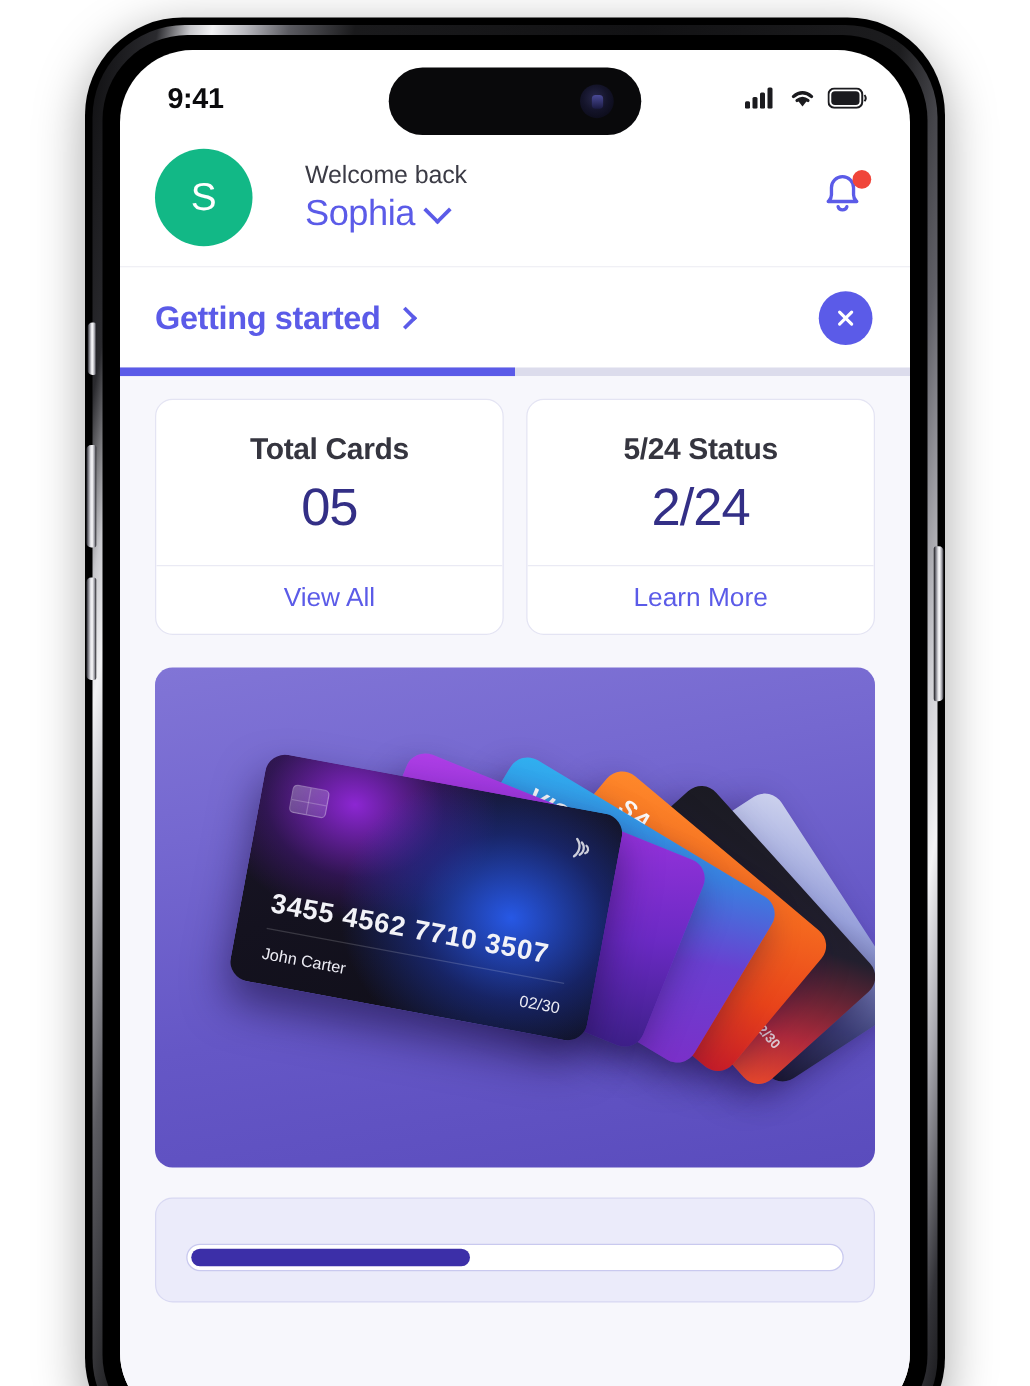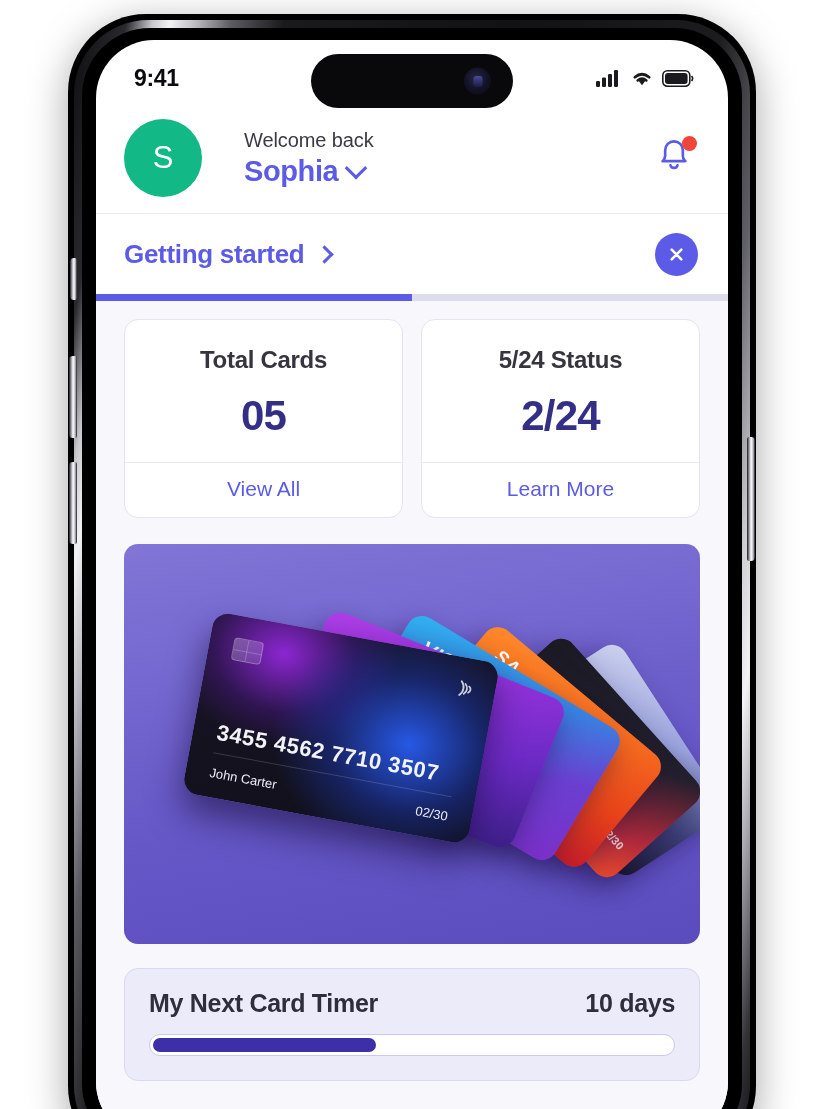--- a/index.html
+++ b/index.html
@@ -72,21 +72,21 @@
   }
   .avatar {
     width:78px; height:78px; border-radius:50%;
     display:flex; align-items:center; justify-content:center;
     color:#fff; font-size:31px; font-weight:500;
     flex:0 0 auto;
   }
   .welcome-wrap { margin-left:42px; flex:1 1 auto; }
   .welcome-sub { font-size:20px; color:#3b3b45; letter-spacing:-0.1px; line-height:1.25; }
   .welcome-name-row { display:flex; align-items:center; gap:10px; margin-top:2px; }
-  .welcome-name { font-size:29px; font-weight:700; letter-spacing:-0.4px; }
+  .welcome-name { font-size:29px; font-weight:400; letter-spacing:-0.4px; }
   .chev-down { width:16px; height:16px; border-right:3px solid #5b5be8;
                border-bottom:3px solid #5b5be8; transform:rotate(45deg) translate(-2px,-2px); }
   .bell-wrap { position:relative; width:44px; height:44px; flex:0 0 auto; }
   .bell-dot { position:absolute; right:1px; top:0px; width:15px; height:15px;
               border-radius:50%; background:#f0453a; }
 
   
   .getting {
     position:absolute; left:0; top:174px; width:632px; height:80px;
     background:#fff; display:flex; align-items:center; padding:0 30px 0 28px;
@@ -108,21 +108,21 @@
     background:#f7f7fc; padding:18px 28px 0 28px; overflow:hidden;
   }
 
   .stat-row { display:flex; gap:18px; }
   .stat-card {
     flex:1 1 0; background:#fff; border:1px solid #e4e4f3; border-radius:14px;
     overflow:hidden;
   }
   .stat-top { padding:26px 10px 22px 10px; text-align:center; }
   .stat-title { font-size:24px; font-weight:700; color:#35353f; letter-spacing:-0.3px; }
-  .stat-value { font-size:42px; font-weight:700; color:#332f86; letter-spacing:-0.8px; margin-top:18px; }
+  .stat-value { font-size:42px; font-weight:400; color:#332f86; letter-spacing:-0.8px; margin-top:8px; }
   .stat-foot { border-top:1px solid #eaeaf4; padding:14px 8px 16px 8px; text-align:center; }
   .stat-link { font-size:21px; color:#5b5be8; font-weight:400; }
 
   
   .concierge {
     margin-top:26px; border-radius:14px; overflow:hidden; position:relative;
     height:400px;
     background:linear-gradient(170deg,#8175d6 0%,#7568d0 28%,#6557c6 62%,#5a4cbd 100%);
   }
   .concierge-bar {
@@ -335,24 +335,20 @@
             <div class="cnum">3455 4562 7710 3507</div>
             <div class="rule"></div>
             <div class="nm">John Carter</div>
             <div class="exp">02/30</div>
           </div>
 
         </div>
       </div>
 
       <div class="timer">
-        <div class="timer-row">
-          <span class="timer-title">My Next Card Timer</span>
-          <span class="timer-days">10 days</span>
-        </div>
         <div class="timer-track">
           <div class="timer-fill" style="width:43%;background:#3c2fa8;"></div>
         </div>
       </div>
 
     </div>
   </div>
 </div>
 
 </body></html>

